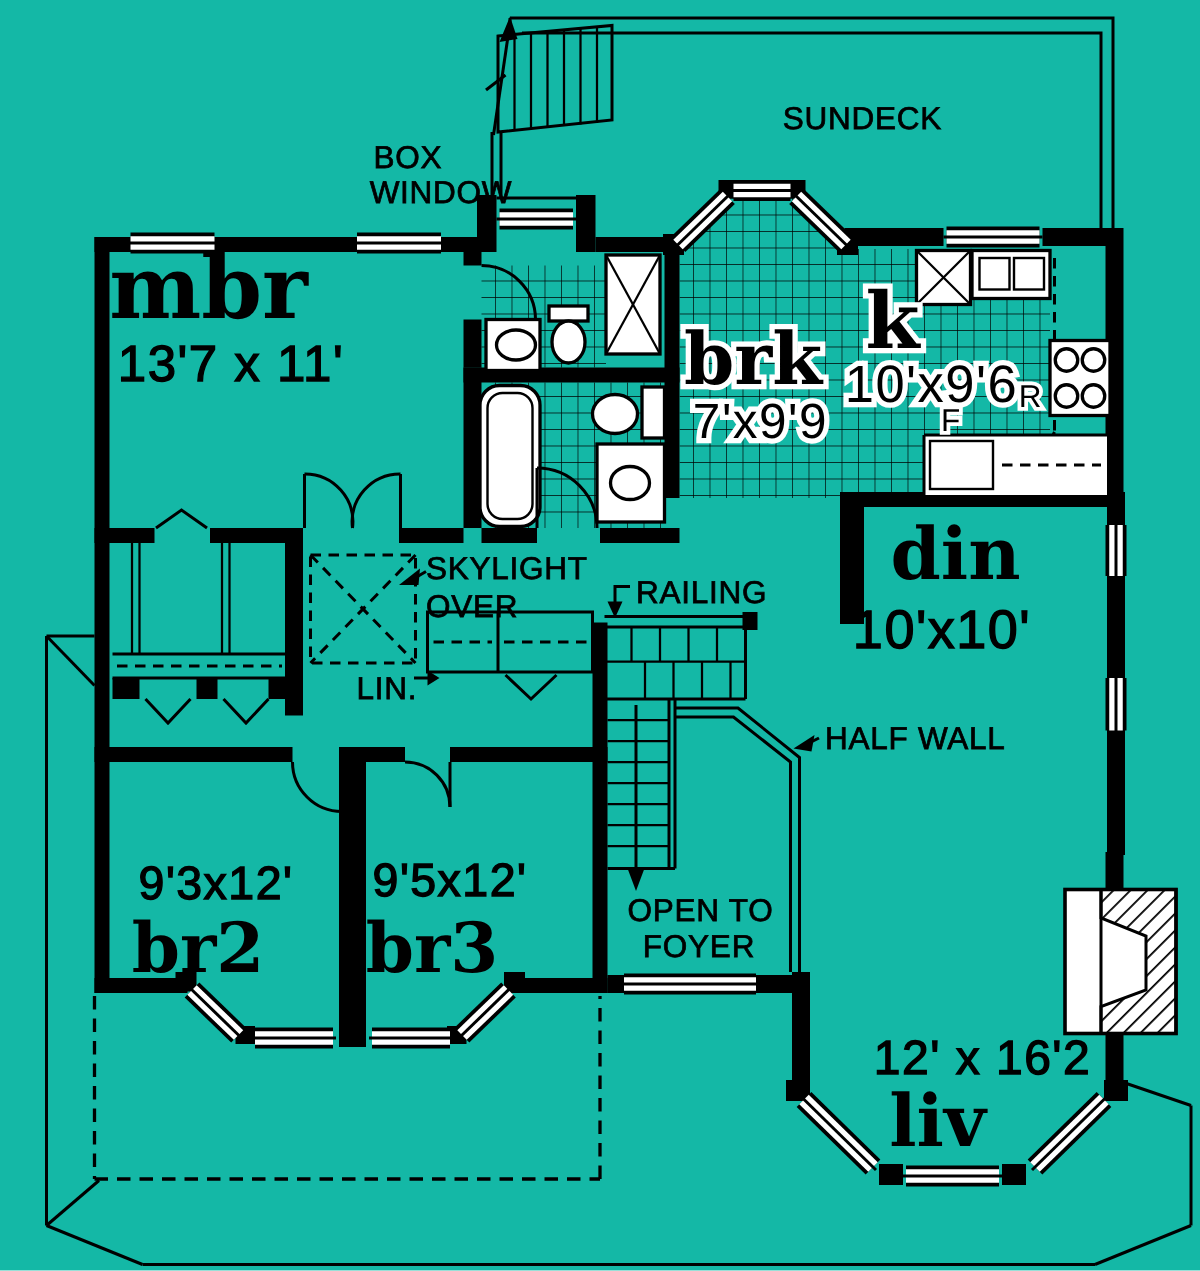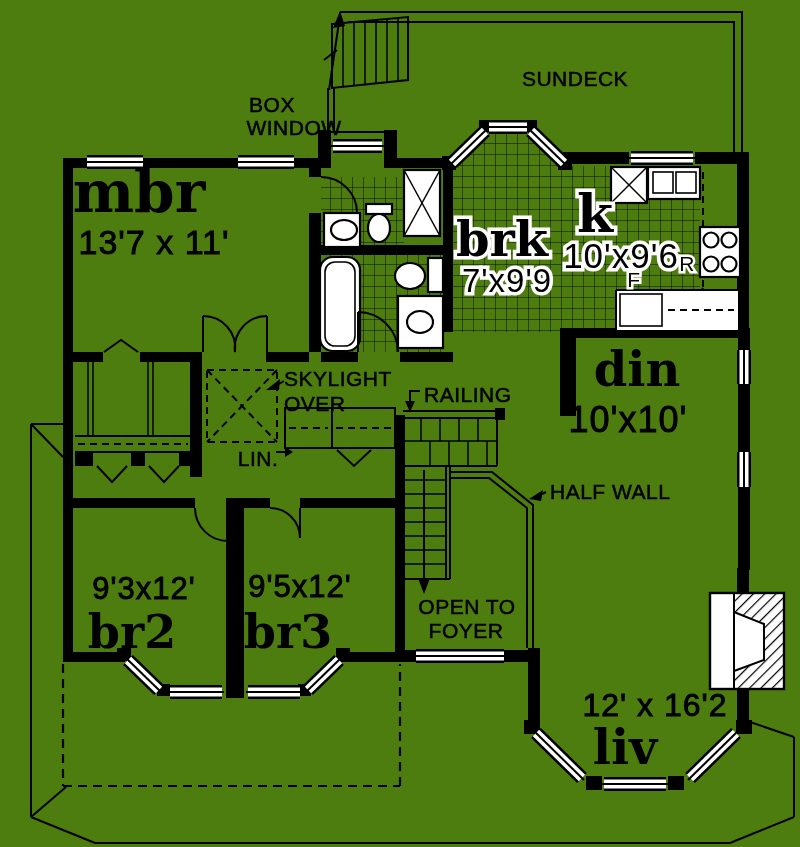--- a/index.html
+++ b/index.html
@@ -1,16 +1,16 @@
 <!DOCTYPE html>
 <html><head>
 <meta charset="utf-8">
 <style>
   html,body{margin:0;padding:0;background:#fff;}
-  .stage{position:relative;width:800px;height:847px;background:#4d7c0f;overflow:hidden;}
+  .stage{position:relative;width:800px;height:847px;background:#14b8a6;overflow:hidden;}
   svg{display:block;}
   .t-room{font-family:"DejaVu Serif",serif;font-weight:bold;fill:#000;}
   .t-dim{font-family:"Liberation Sans",sans-serif;fill:#000;stroke:#000;stroke-width:0.9;letter-spacing:1px;}
   .t-cap{font-family:"Liberation Sans",sans-serif;font-size:21px;fill:#000;stroke:#000;stroke-width:0.5;letter-spacing:0.5px;}
   .halo{paint-order:stroke;stroke:#fff;stroke-width:7px;}
   .halo2{paint-order:stroke;stroke:#fff;stroke-width:5px;}
   .thin{stroke:#000;stroke-width:2;fill:none;}
   .thin15{stroke:#000;stroke-width:1.5;fill:none;}
   .wall{fill:#000;stroke:none;}
   .dash{stroke:#000;stroke-width:2.2;fill:none;stroke-dasharray:9,6;}

